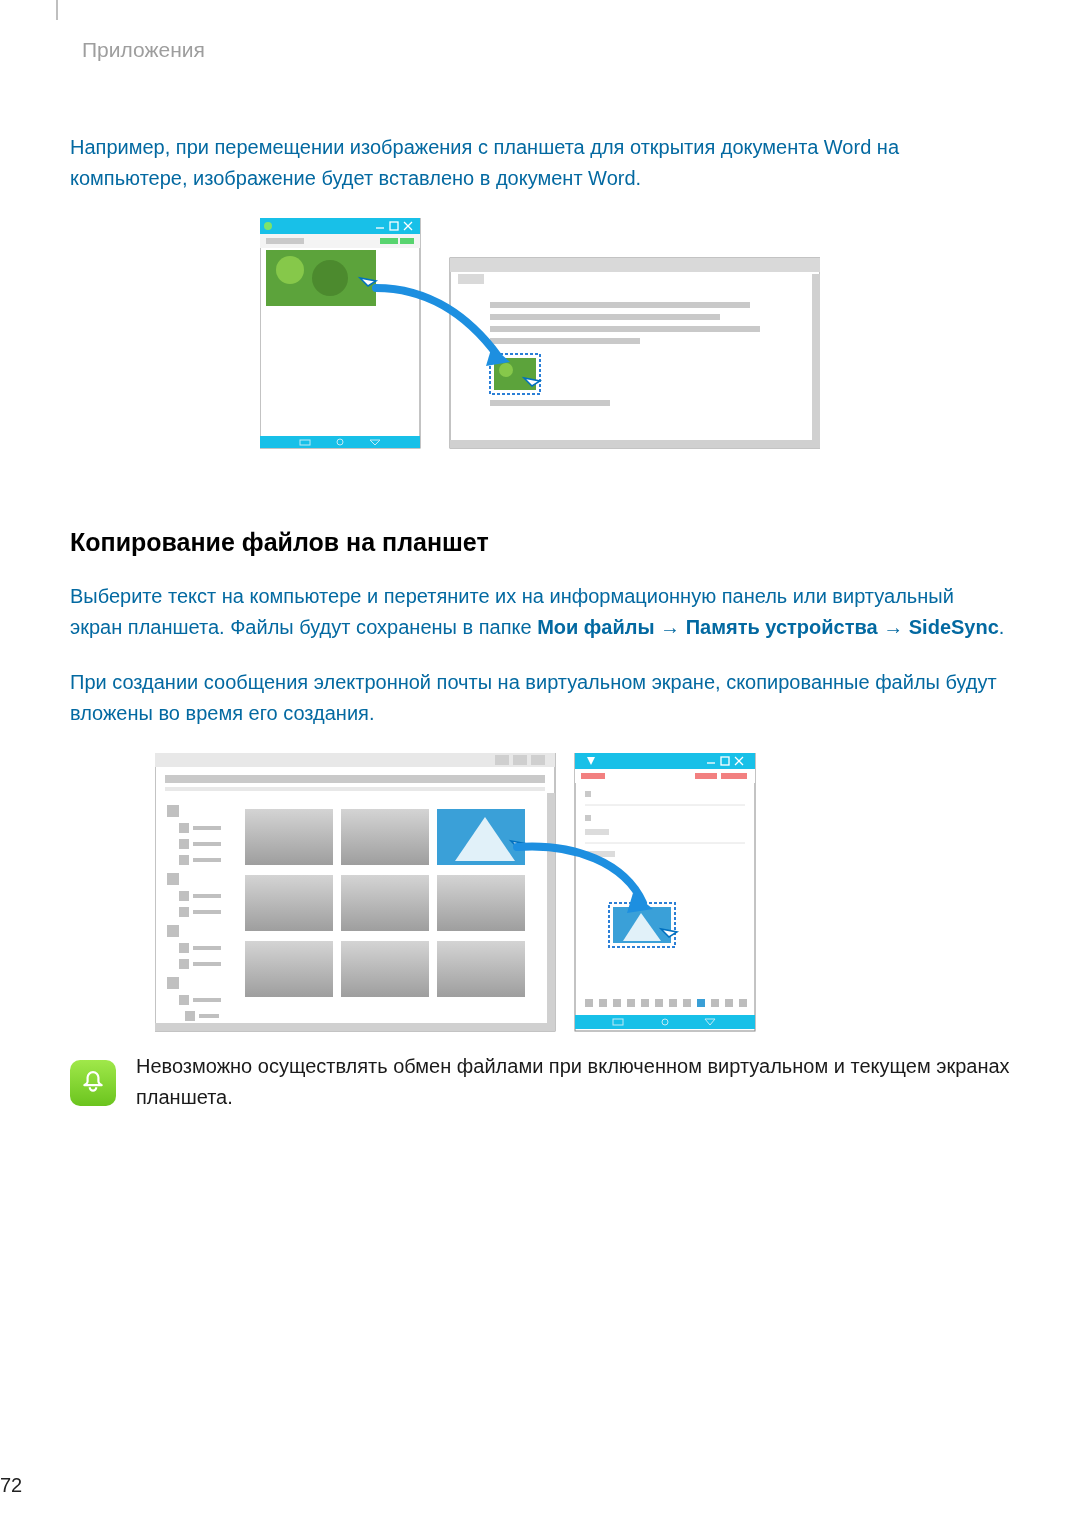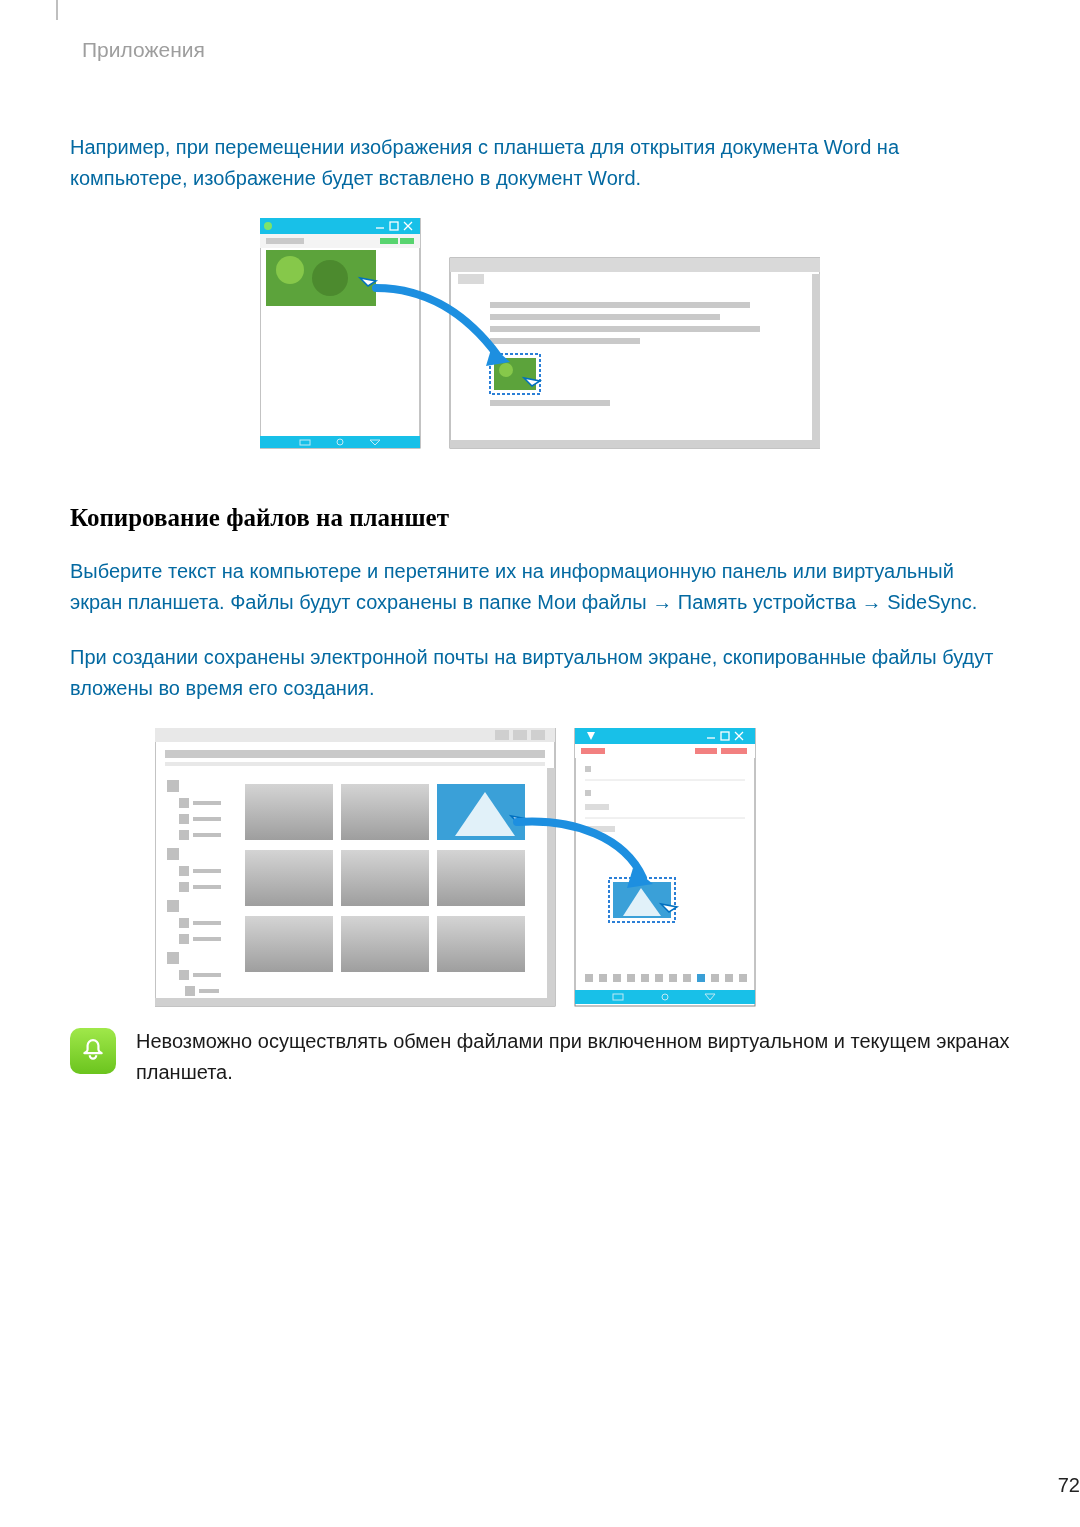--- a/index.html
+++ b/index.html
@@ -27,40 +27,39 @@
     font-size: 21px;
     margin-left: 12px;
     margin-bottom: 70px;
   }
   .body-text {
     font-size: 20px;
     line-height: 1.55;
     margin-bottom: 24px;
     color: #0369a1;
   }
-  .bold { font-weight: 400; }
+  .bold { font-weight: 700; }
   .section-title {
     font-size: 25px;
     font-weight: 700;
-    margin-top: 48px;
+    margin-top: 72px;
     margin-bottom: 24px;
     color: #000;
-    font-family: Liberation Serif, serif;
   }
   .page-num {
     position: absolute;
     bottom: 30px;
     left: 0; right: 0;
-    text-align: right;
+    text-align: left;
     font-size: 20px;
     color: #222;
   }
   .note-row {
     display: flex;
-    align-items: flex-start;
+    align-items: center;
     gap: 20px;
     margin-top: 18px;
     margin-bottom: 10px;
   }
   .note-icon {
     width: 46px; height: 46px;
     border-radius: 10px;
     background: linear-gradient(#a0e84a,#6bc41e);
     display: flex; align-items: center; justify-content: center;
     flex-shrink: 0;
@@ -133,21 +132,21 @@
     </svg>
   </div>
 
   <h3 class="section-title">Копирование файлов на планшет</h3>
 
   <p class="body-text">
     <span>Выберите текст на компьютере и перетяните их на информационную панель или виртуальный экран планшета. Файлы будут сохранены в папке </span>
     <span class="bold">Мои файлы</span><span> → </span><span class="bold">Память устройства</span><span> → </span><span class="bold">SideSync</span><span>.</span>
   </p>
 
-  <p class="body-text">При создании сохранены электронной почты на виртуальном экране, скопированные файлы будут вложены во время его создания.</p>
+  <p class="body-text">При создании сообщения электронной почты на виртуальном экране, скопированные файлы будут вложены во время его создания.</p>
 
   <div class="figure-wrap">
     <svg width="770" height="280" viewBox="0 0 770 280">
 
       <rect x="0" y="0" width="400" height="278" fill="#fff" stroke="#888"></rect>
       <rect x="0" y="0" width="400" height="14" fill="#e8e8e8"></rect>
       <rect x="340" y="2" width="14" height="10" fill="#cfcfcf"></rect>
       <rect x="358" y="2" width="14" height="10" fill="#cfcfcf"></rect>
       <rect x="376" y="2" width="14" height="10" fill="#cfcfcf"></rect>
       <rect x="10" y="22" width="380" height="8" fill="#c9c9c9"></rect>

